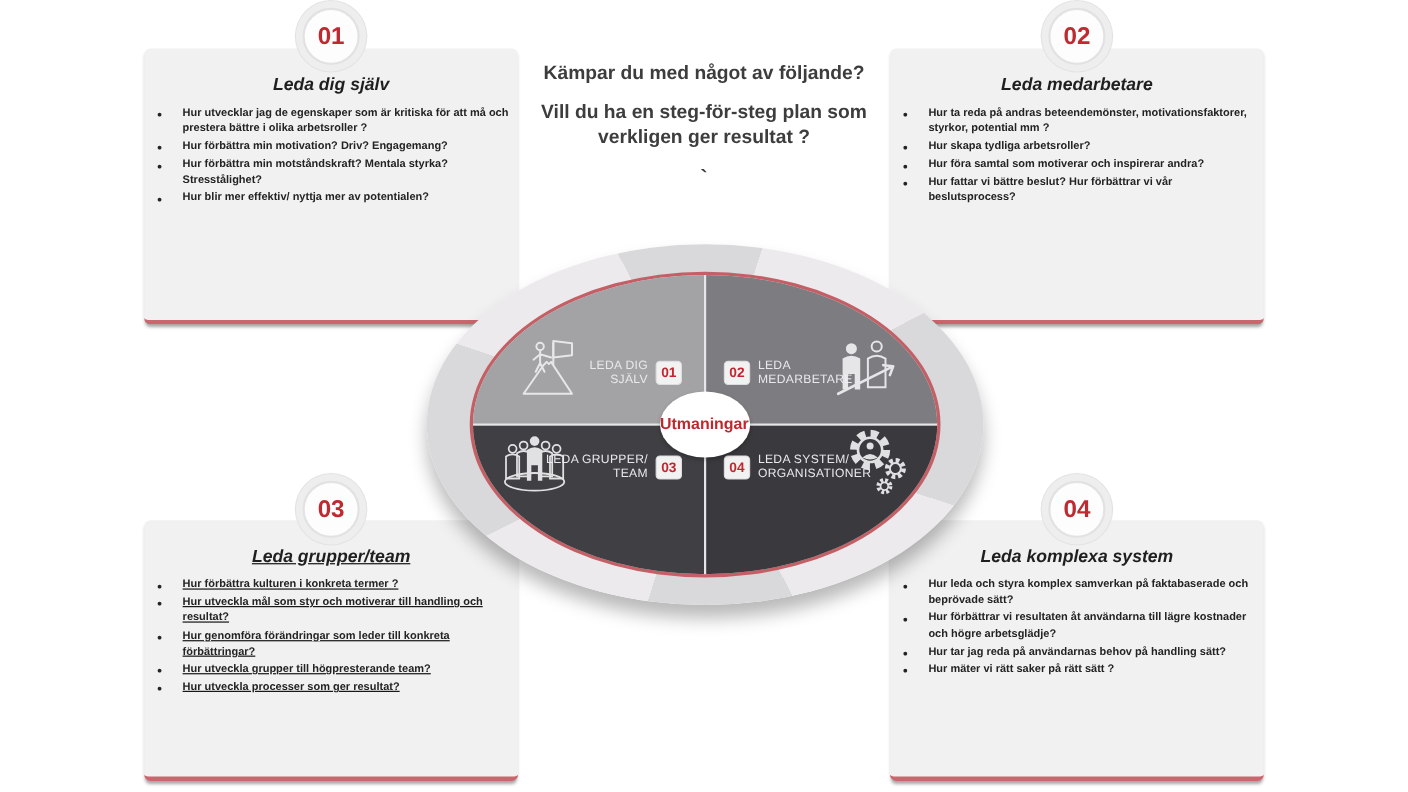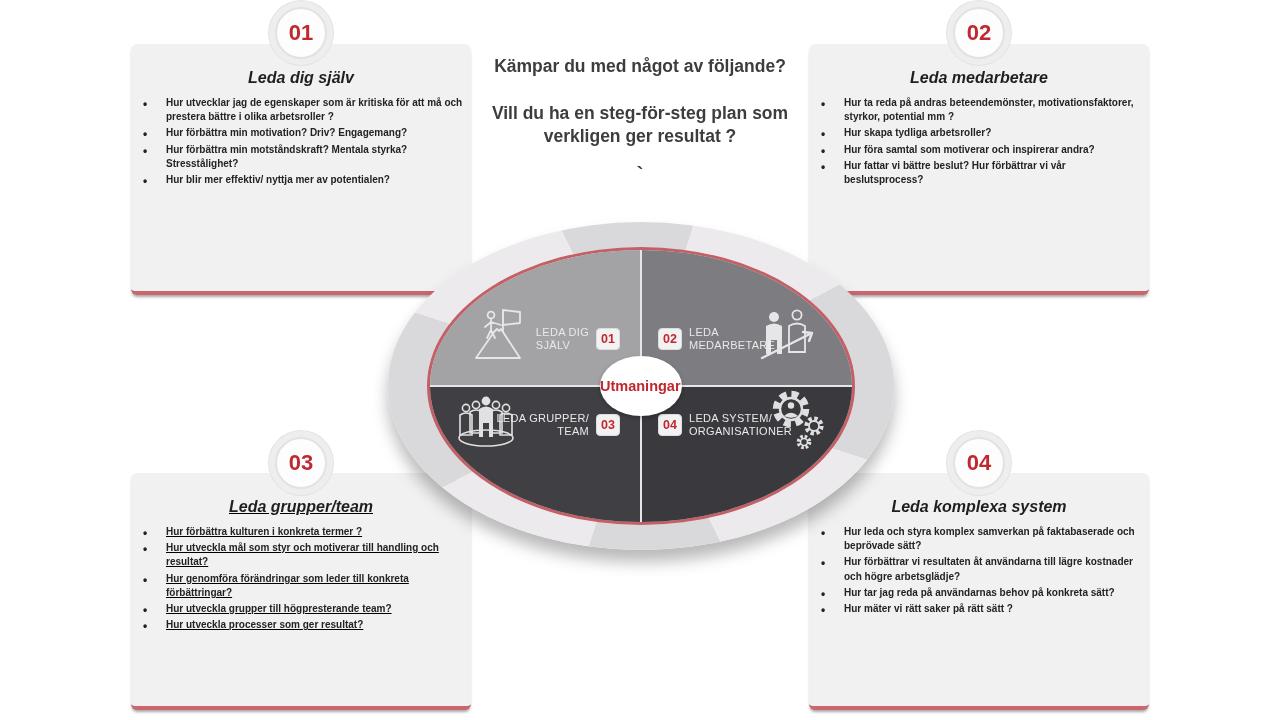--- a/index.html
+++ b/index.html
@@ -37,21 +37,21 @@
   .card ul { list-style: none; margin: 9px 6px 0 0; padding: 0; }
   .card li {
     position: relative; padding-left: 35px; margin-bottom: 2px;
     font-weight: 700; font-size: 10px; line-height: 1.42; color: #232323;
   }
   .card li::before { content: "\2022"; position: absolute; left: 12px; font-size: 12px; }
 
   
   .headline { position: absolute; left: 466px; top: 55px; width: 348px; text-align: center; z-index: 1; }
   .headline p { font-weight: 700; font-size: 17.5px; color: #3d3d3d; line-height: 1.3; }
-  .headline .h2 { margin-top: 24px; }
+  .headline .h2 { margin-top: 12px; }
   .accent-mark { display: block; margin-top: 16px; font-weight: 700; font-size: 20px; color: #3d3d3d; }
 
   
   .wheel { position: absolute; left: 388px; top: 222px; width: 506px; height: 328px; z-index: 5; }
   .outer-ring {
     position: absolute; inset: 0; border-radius: 50%;
     background: conic-gradient(from 18deg,
       #eceaec 0 45deg, #d9d8da 0 90deg, #eceaec 0 135deg, #d9d8da 0 180deg,
       #eceaec 0 225deg, #d9d8da 0 270deg, #eceaec 0 315deg, #d9d8da 0 360deg);
     box-shadow: 0 12px 16px rgba(0,0,0,.28);
@@ -68,21 +68,21 @@
   .q-tl { background: #a3a2a4; }
   .q-tr { background: #7d7c80; }
   .q-bl { background: #403f43; }
   .q-br { background: #3a393d; }
 
   .seg-row { position: absolute; display: flex; align-items: center; gap: 7px; }
   .seg-row .seg-label {
     font-size: 11px; color: #e9e8ea; line-height: 1.2; letter-spacing: .3px;
     white-space: pre-line; text-transform: uppercase;
   }
-  .row-tl { right: 232px; top: 76px;  text-align: left; }
+  .row-tl { right: 232px; top: 76px;  text-align: right; }
   .row-tr { left: 228px;  top: 76px; }
   .row-bl { right: 232px; top: 162px; text-align: right; }
   .row-br { left: 228px;  top: 162px; }
 
   .seg-num {
     width: 24px; height: 22px; border-radius: 4px; flex: 0 0 auto;
     background: #f3f2f3; border: 1px solid #dddcde;
     display: flex; align-items: center; justify-content: center;
     color: #c0272e; font-weight: 700; font-size: 12.5px;
   }
@@ -148,21 +148,21 @@
         <li>Hur utveckla grupper till högpresterande team?</li>
         <li>Hur utveckla processer som ger resultat?</li>
       </ul>
   </div>
 
   <div class="card card-04">
     <div class="card-title">Leda komplexa system</div>
     <ul>
         <li>Hur leda och styra komplex samverkan på faktabaserade och beprövade sätt?</li>
         <li>Hur förbättrar vi resultaten åt användarna till lägre kostnader och högre arbetsglädje?</li>
-        <li>Hur tar jag reda på användarnas behov på konkreta sätt?</li>
+        <li>Hur tar jag reda på användarnas behov på handling sätt?</li>
         <li>Hur mäter vi rätt saker på rätt sätt ?</li>
       </ul>
   </div>
 
   <div class="headline">
     <p class="h1">Kämpar du med något av följande?</p>
     <p class="h2">Vill du ha en steg-för-steg plan som verkligen ger resultat ?</p>
     <span class="accent-mark">`</span>
   </div>
 

